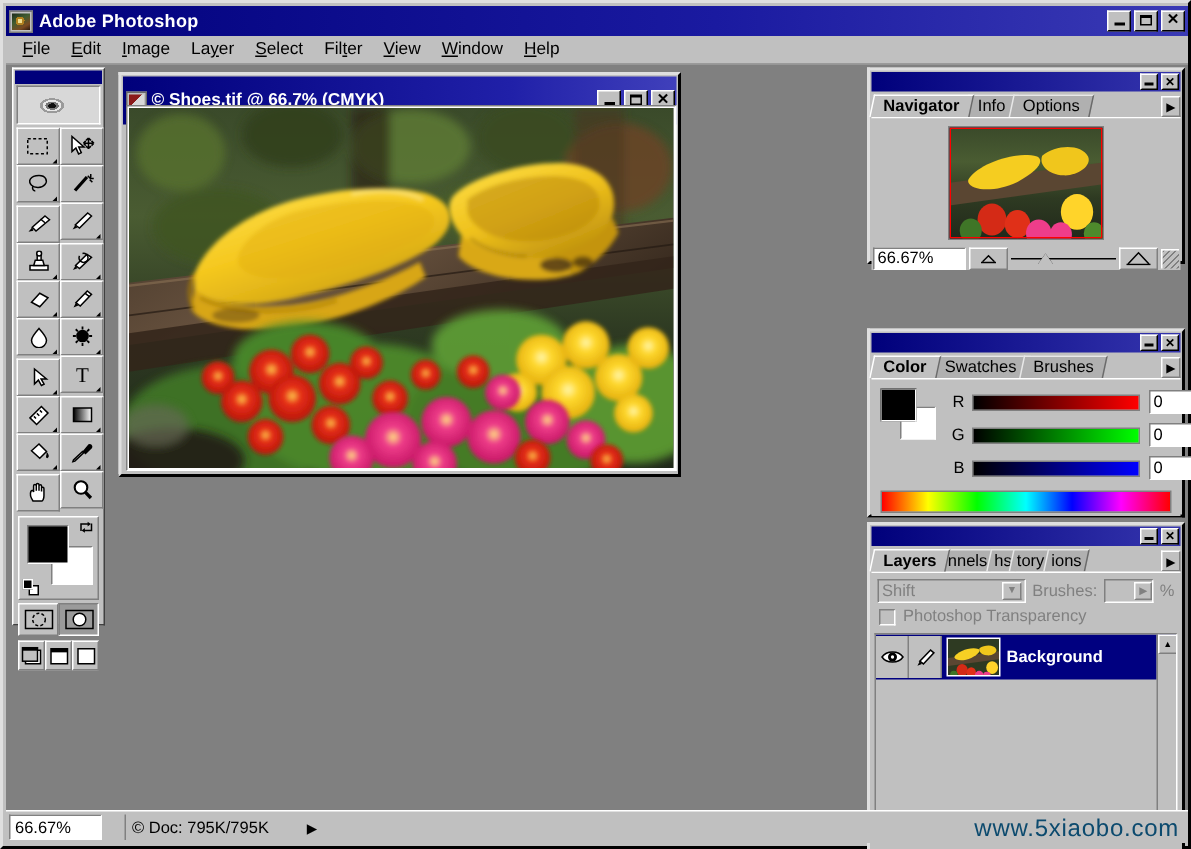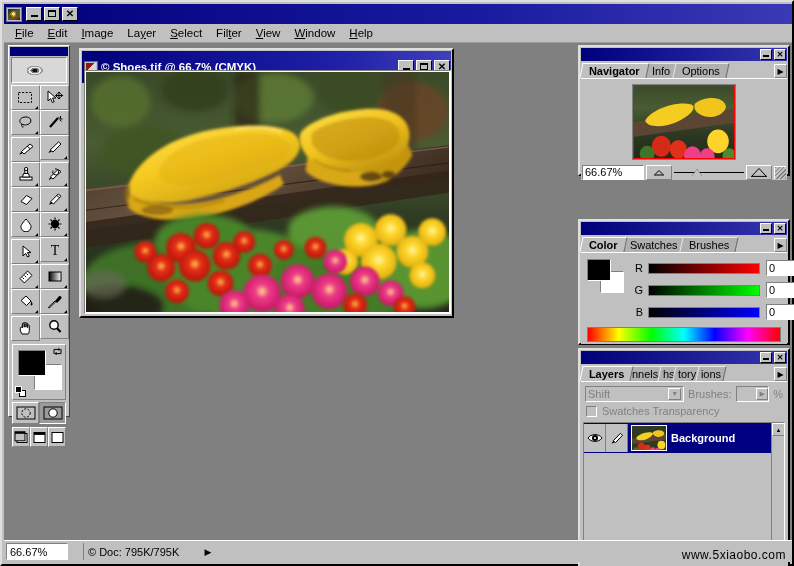--- a/index.html
+++ b/index.html
@@ -371,31 +371,32 @@
   }
   .sb-arrow{
     width:14px;height:17px;display:flex;align-items:center;justify-content:center;font-size:9px;
   }
   .sb-hint{
     flex:1 1 auto; height:17px; font-size:11px; display:flex;align-items:center;
     padding-left:6px; border-left:1px solid #808080;
   }
   .watermark{
     position:absolute; right:6px; bottom:2px;
-    font-size:12px; color:#000000; font-family:"Liberation Sans",sans-serif;
+    font-size:16px; color:#0c4a6e; font-family:"Liberation Sans",sans-serif;
     letter-spacing:0.5px; pointer-events:none;
   }
 </style>
 </head>
 <body>
 
 <div id="app">
 
   <div class="titlebar">
     <div class="title-icon"></div>
+    <div class="title-text">Adobe Photoshop</div>
     <div class="tb-btns">
       <div class="tb-btn tb-min">
           <span class="glyph"></span>
         </div>
       <div class="tb-btn tb-max">
           <span class="glyph"></span>
         </div>
       <div class="tb-btn">
           <span class="glyph">✕</span>
         </div>
@@ -934,21 +935,21 @@
             <span class="arr">▼</span>
           </div>
           <div class="lbl-dim">Brushes:</div>
           <div class="opacity-field">
             <span class="arr">▶</span>
           </div>
           <div class="lbl-dim">%</div>
         </div>
         <div class="preserve-row">
           <span class="chk"></span>
-          <span class="lbl-dim">Swatches Transparency</span>
+          <span class="lbl-dim">Photoshop Transparency</span>
         </div>
 
         <div class="lay-list">
           <div class="lay-row">
             <div class="lay-eye">
               <svg width="16" height="12" viewBox="0 0 16 12">
                   <path d="M1 6 C4 1.5 12 1.5 15 6 C12 10.5 4 10.5 1 6 Z" fill="#fff" stroke="#000"></path>
                   <circle cx="8" cy="6" r="3" fill="#000"></circle>
                   <circle cx="8" cy="6" r="1.1" fill="#fff"></circle>
                 </svg>

